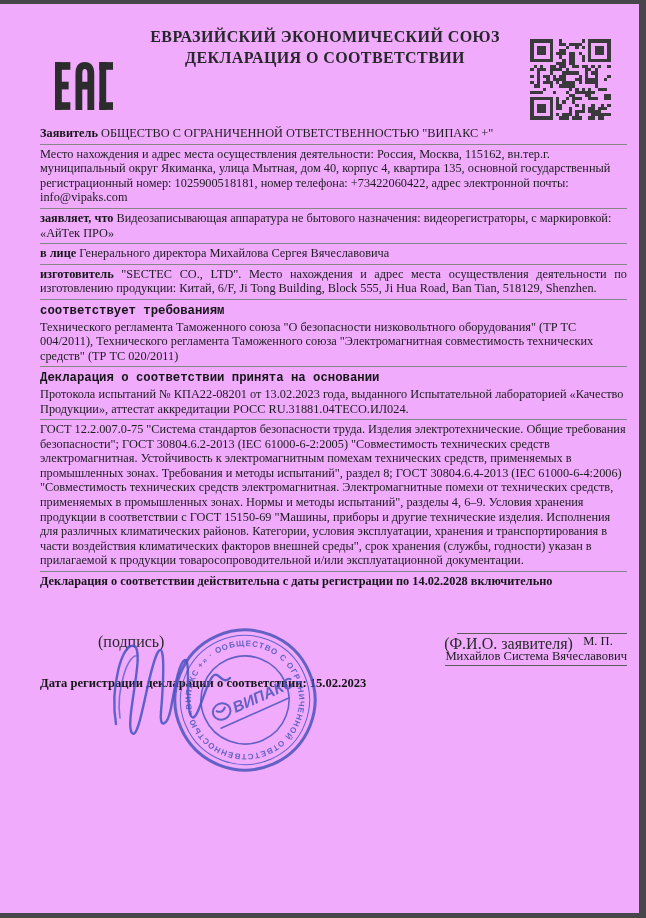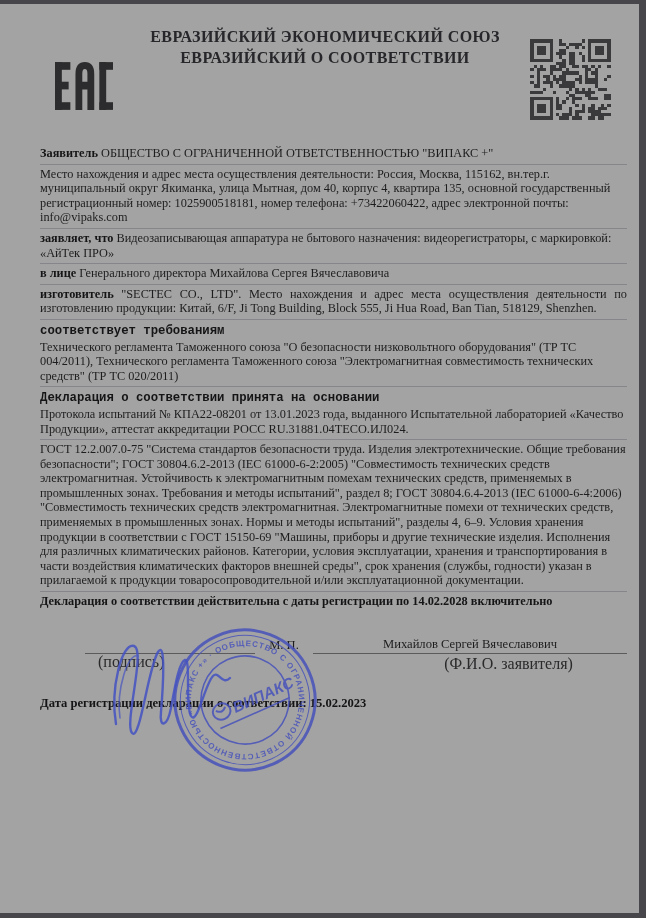--- a/index.html
+++ b/index.html
@@ -1,41 +1,41 @@
 <!DOCTYPE html>
 <html><head>
 <meta charset="utf-8">
 <style>
   html,body{margin:0;padding:0;background:#e8e8e8;}
-  .page{position:relative;width:646px;height:918px;background:#a3a3a3;overflow:hidden;
+  .page{position:relative;width:646px;height:918px;background:#f0abfc;overflow:hidden;
         font-family:"Liberation Serif", "DejaVu Serif", serif;color:#1d1d1f;}
   
   .strip{position:absolute;background:#47474b;z-index:6;}
   .strip.top{left:0;top:0;width:646px;height:4px;}
   .strip.right{right:0;top:0;width:7px;height:918px;}
   .strip.bottom{left:0;bottom:0;width:646px;height:5px;}
 
   
   .hdr{position:absolute;left:130px;top:26px;width:390px;text-align:center;z-index:1;}
   .hdr .t1,.hdr .t2{font-weight:bold;font-size:16px;letter-spacing:.4px;line-height:21px;color:#27272b;}
   .eac{position:absolute;left:55px;top:58px;z-index:1;}
   .qr{position:absolute;left:524px;top:33px;z-index:1;}
 
   
-  .doc{position:absolute;left:40px;top:124px;width:587px;z-index:1;font-size:12.3px;line-height:14.6px;margin-top:20px;}
+  .doc{position:absolute;left:40px;top:124px;width:587px;z-index:1;font-size:12.3px;line-height:14.6px;}
   .sec{padding:2px 0 3px 0;}
   .rule{border-bottom:1.2px solid #86868a;}
   b.lbl{font-weight:bold;color:#151517;}
   .h-bold{font-weight:bold;color:#151517;padding:2px 0 1px 0;font-family:Liberation Mono, monospace;}
   .just{text-align:justify;}
   .validity{font-weight:bold;color:#151517;padding-top:2px;}
 
   
   .sigarea{position:relative;height:74px;margin-top:4px;}
-  .sigrow{position:absolute;left:0;top:22px;width:100%;display:flex;align-items:flex-end;}
+  .sigrow{position:absolute;left:0;top:22px;width:100%;display:flex;align-items:flex-end;flex-direction:column;}
   .sigline-left{margin-left:45px;width:170px;border-bottom:1.2px solid #5b5b5e;height:18px;}
   .mp{width:58px;text-align:center;font-size:12.5px;padding-bottom:1px;}
   .sigright{flex:1;border-bottom:1.2px solid #5b5b5e;text-align:center;font-size:12.6px;padding-bottom:1px;}
   .cap{position:absolute;font-size:16px;color:#2a2a2c;}
   .cap.podp{left:58px;top:42px;}
   .cap.fio{left:310px;top:44px;width:317px;text-align:center;}
   .reg{font-weight:bold;color:#151517;font-size:12.6px;margin-top:9px;}
   .reg + .reg{margin-top:10px;}
 
   
@@ -62,21 +62,21 @@
       <path d="M24 56 V14 Q24 0 35 0 Q46 0 46 14 V56 H38 V32 H32 V56 Z M32 23 H38 V13 Q38 8 35 8 Q32 8 32 13 Z"></path>
 
       <rect x="52" y="0" width="8" height="56"></rect>
       <rect x="52" y="0" width="16" height="9"></rect>
       <rect x="52" y="47" width="16" height="9"></rect>
     </g>
   </svg>
 
   <div class="hdr">
     <div class="t1">ЕВРАЗИЙСКИЙ ЭКОНОМИЧЕСКИЙ СОЮЗ</div>
-    <div class="t2">ЕВРАЗИЙСКИЙ О СООТВЕТСТВИИ</div>
+    <div class="t2">ДЕКЛАРАЦИЯ О СООТВЕТСТВИИ</div>
   </div>
 
   <svg class="qr" width="93" height="93" viewBox="0 0 29 29" shape-rendering="crispEdges">
       <rect x="11" y="2" width="1" height="1" fill="#3a3a3c"></rect>
       <rect x="18" y="2" width="1" height="1" fill="#3a3a3c"></rect>
       <rect x="11" y="3" width="1" height="1" fill="#3a3a3c"></rect>
       <rect x="12" y="3" width="1" height="1" fill="#3a3a3c"></rect>
       <rect x="14" y="3" width="1" height="1" fill="#3a3a3c"></rect>
       <rect x="15" y="3" width="1" height="1" fill="#3a3a3c"></rect>
       <rect x="16" y="3" width="1" height="1" fill="#3a3a3c"></rect>
@@ -317,34 +317,34 @@
       </div>
     </div>
 
     <div class="sec rule">
       <div class="h-bold">соответствует требованиям</div>
       <div>Технического регламента Таможенного союза "О безопасности низковольтного оборудования" (ТР ТС 004/2011), Технического регламента Таможенного союза "Электромагнитная совместимость технических средств" (ТР ТС 020/2011)</div>
     </div>
 
     <div class="sec rule">
       <div class="h-bold">Декларация о соответствии принята на основании</div>
-      <div>Протокола испытаний № КПА22-08201 от 13.01.2023 года, выданного Испытательной лабораторией «Качество Продукции», аттестат аккредитации РОСС RU.31881.04ТЕСО.ИЛ024.</div>
+      <div>Протокола испытаний № КПА22-08201 от 13.02.2023 года, выданного Испытательной лабораторией «Качество Продукции», аттестат аккредитации РОСС RU.31881.04ТЕСО.ИЛ024.</div>
     </div>
 
     <div class="sec rule">
       <div>ГОСТ 12.2.007.0-75 "Система стандартов безопасности труда. Изделия электротехнические. Общие требования безопасности"; ГОСТ 30804.6.2-2013 (IEC 61000-6-2:2005) "Совместимость технических средств электромагнитная. Устойчивость к электромагнитным помехам технических средств, применяемых в промышленных зонах. Требования и методы испытаний", раздел 8; ГОСТ 30804.6.4-2013 (IEC 61000-6-4:2006) "Совместимость технических средств электромагнитная. Электромагнитные помехи от технических средств, применяемых в промышленных зонах. Нормы и методы испытаний", разделы 4, 6–9. Условия хранения продукции в соответствии с ГОСТ 15150-69 "Машины, приборы и другие технические изделия. Исполнения для различных климатических районов. Категории, условия эксплуатации, хранения и транспортирования в части воздействия климатических факторов внешней среды", срок хранения (службы, годности) указан в прилагаемой к продукции товаросопроводительной и/или эксплуатационной документации.</div>
     </div>
 
     <div class="validity">Декларация о соответствии действительна с даты регистрации по 14.02.2028 включительно</div>
 
     <div class="sigarea">
       <div class="sigrow">
         <div class="sigline-left"></div>
         <div class="mp">М. П.</div>
-        <div class="sigright">Михайлов Сергей Вячеславович</div>
+        <div class="sigright">Михайлов Система Вячеславович</div>
       </div>
       <div class="cap podp">(подпись)</div>
       <div class="cap fio">(Ф.И.О. заявителя)</div>
     </div>
 
     <div class="reg">Дата регистрации декларации о соответствии: 15.02.2023</div>
   </div>
 
   <svg class="stamp" viewBox="-75 -75 150 150">
     <g fill="none" stroke="#4550bb">

